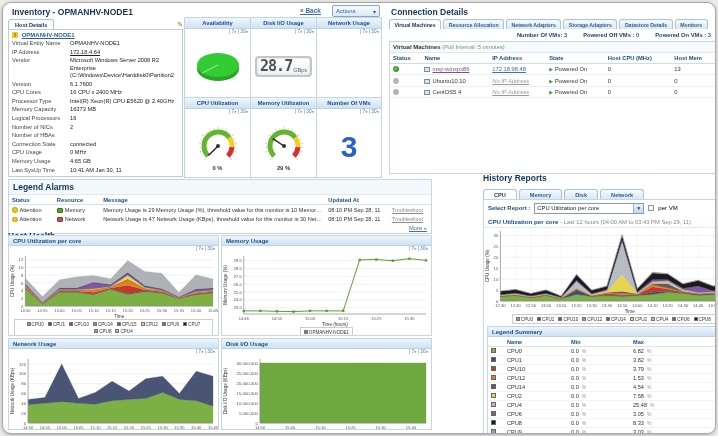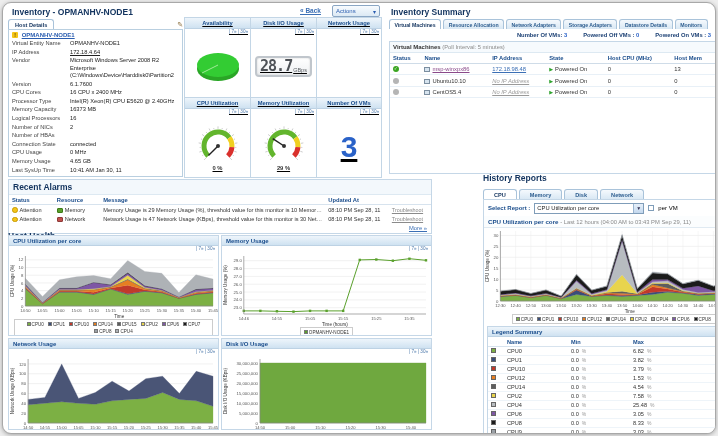--- a/index.html
+++ b/index.html
@@ -25,21 +25,21 @@
   .host-body { border:1px solid #b9cfe0; background:#fff; height:148px; padding:1px 3px; overflow:hidden; }
   .ent-row { font-size:6px; font-weight:bold; padding:1px 0; }
   .warn-ic { display:inline-block; width:6px; height:6px; background:#f5c518; border-radius:1px; color:#5b4300; font-size:5px; line-height:6px; text-align:center; font-weight:bold; margin-right:2px; vertical-align:middle; }
   .ent-lnk { color:#2a5db0; text-decoration:underline; }
   .hd-row { display:flex; font-size:5.7px; line-height:1.3; padding:0.6px 0; }
   .hd-l { width:58px; color:#444; flex:none; }
   .hd-v { flex:1; color:#222; word-break:break-word; }
 
   
   .mgrid { position:absolute; left:181px; top:14px; width:199px; height:160px; display:grid; grid-template-columns:66px 66px 65px; grid-template-rows:80px 80px; }
-  .mp { border:1px solid #c3d6e6; margin:0 -1px -1px 0; background:#fff; display:flex; flex-direction:column; overflow:hidden;text-decoration:underline; }
+  .mp { border:1px solid #c3d6e6; margin:0 -1px -1px 0; background:#fff; display:flex; flex-direction:column; overflow:hidden; }
   .mp-head { height:11px; border-bottom:1px solid #bdd2e4; font-size:5.8px; font-weight:bold; color:#1a4d8c; text-align:center; line-height:11px; white-space:nowrap; }
   .mp-links { height:7px; font-size:4.6px; color:#4a77aa; text-align:right; padding-right:2px; cursor:pointer; }
   .mp-body { flex:1; display:flex; flex-direction:column; align-items:center; justify-content:center; }
   .lcd { border:2px solid #c0c6cc; border-radius:4px; background:linear-gradient(#ffffff,#eef0f2); padding:2px 3px; display:flex; align-items:flex-end; box-shadow:inset 0 0 2px #ccc; }
   .lcd .val { font-family:"DejaVu Sans Mono", monospace; font-size:15px; font-weight:bold; color:#4e5257; letter-spacing:-1px; line-height:13px; }
   .lcd .unit { font-size:5.5px; color:#5a5e63; margin-left:1px; }
   .gauge-label { font-size:5.8px; font-weight:bold; color:#333; margin-top:-2px; }
   .big-num { font-size:30px; color:#2a62c8; font-weight:bold; line-height:1; }
 
   
@@ -113,21 +113,21 @@
 <body>
 
 <div class="page">
 
   <span class="title sect-title">Inventory - OPMANHV-NODE1</span>
   <span class="back lnk">« Back</span>
   <span class="actions">
     <span>Actions</span>
     <span>▾</span>
   </span>
-  <span class="inv-title sect-title">Inventory Summary</span>
+  <span class="inv-title sect-title">Connection Details</span>
 
   <div class="host-panel">
     <div class="tabstrip">
       <span class="tab active">Host Details</span>
       <span class="pencil">✎</span>
     </div>
     <div class="host-body">
       <div class="ent-row">
         <span class="warn-ic">!</span>
         <span class="ent-lnk">OPMANHV-NODE1</span>
@@ -357,21 +357,21 @@
    <td>0</td>
    <td>0</td>
             </tr>
           </tbody>
       </table>
     </div>
   </div>
 
   <div class="alarms">
     <div class="al-box">
-      <div class="al-cap sect-title">Recent Alarms</div>
+      <div class="al-cap sect-title">Legend Alarms</div>
       <table class="al-tbl">
         <colgroup>
             <col style="width:52px">
             <col style="width:56px">
             <col>
             <col style="width:68px">
             <col style="width:46px">
           </colgroup>
         <thead>
             <tr>

